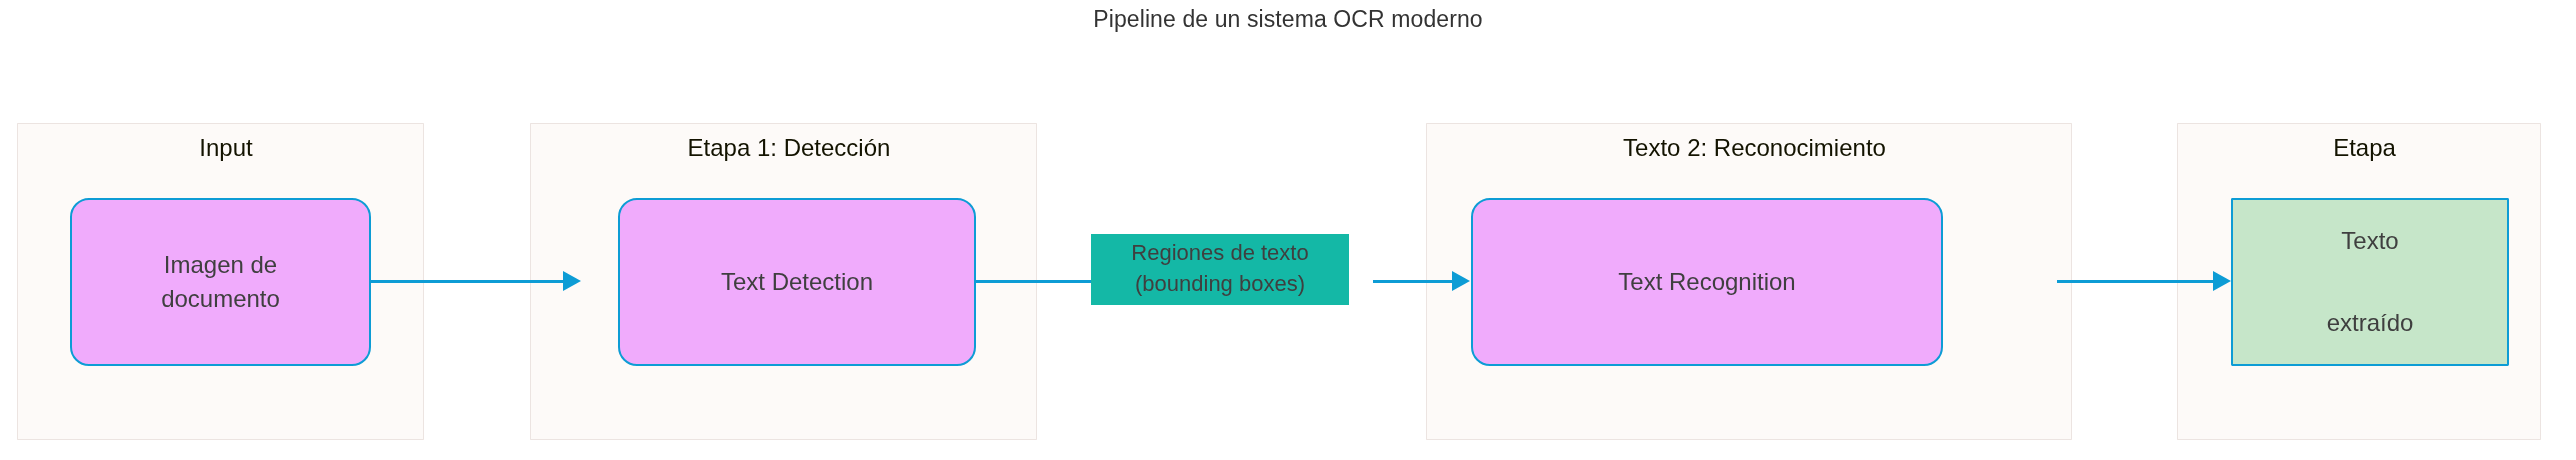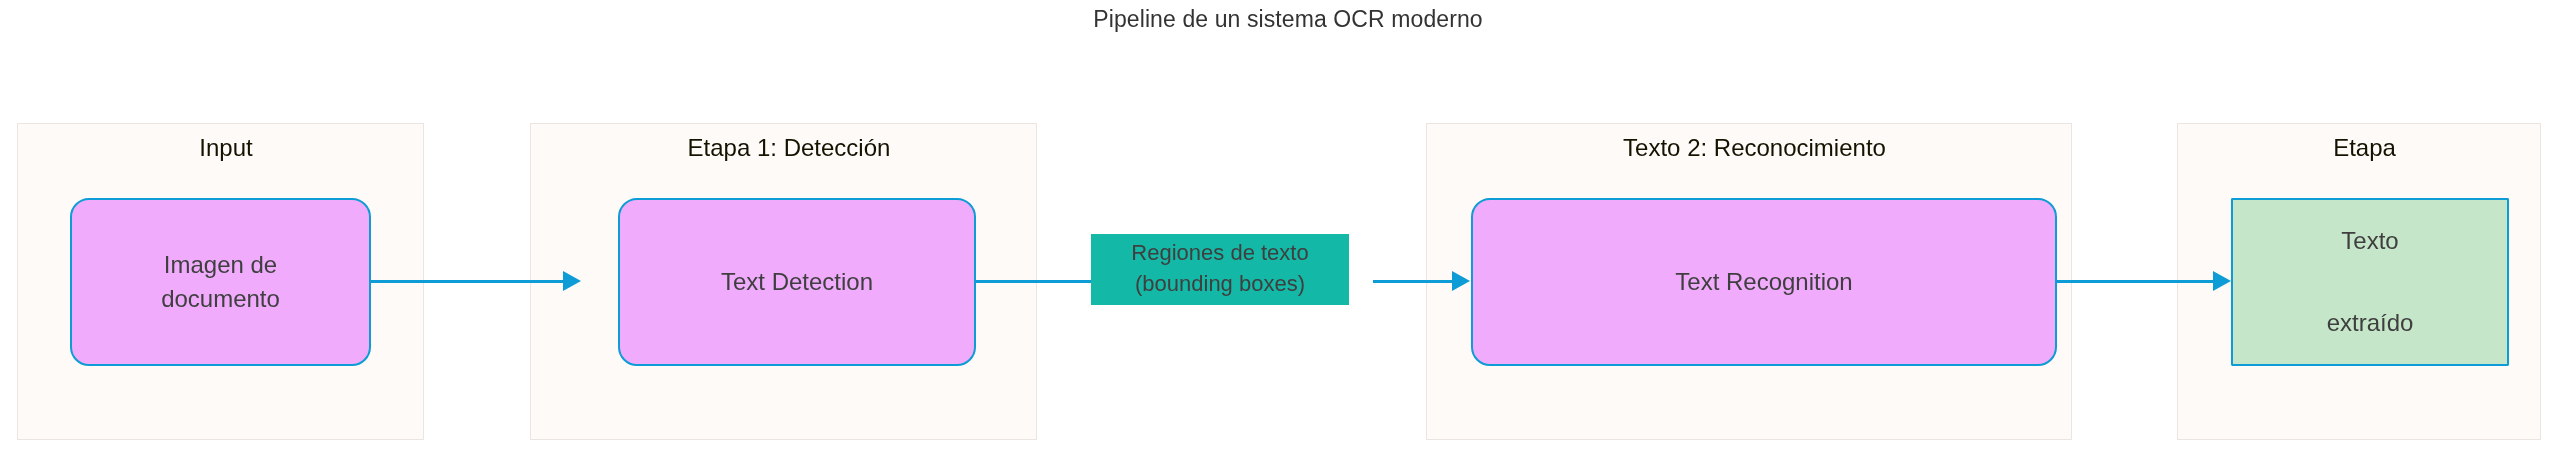--- a/index.html
+++ b/index.html
@@ -76,21 +76,21 @@
     color: #3f3f3f;
     line-height: 1.42;
     white-space: nowrap;
     text-align: center;
   }
   .node.blue  { background: #f0abfc; border-radius: 19px; }
   .node.green { background: #c6e6c9; }
 
   #node-input   { left: 70px;   width: 301px; }
   #node-detect  { left: 582px;  width: 358px; margin-left: 36px; }
-  #node-recog   { left: 1471px; width: 586px; }
+  #node-recog   { left: 1471px; width: 472px; }
   #node-output  { left: 2231px; width: 278px; gap: 47px; }
 
   
   .edge-line {
     position: absolute;
     height: 2.9px;
     background: #0d9cd5;
     top: 280px;
   }
   .edge-head {

